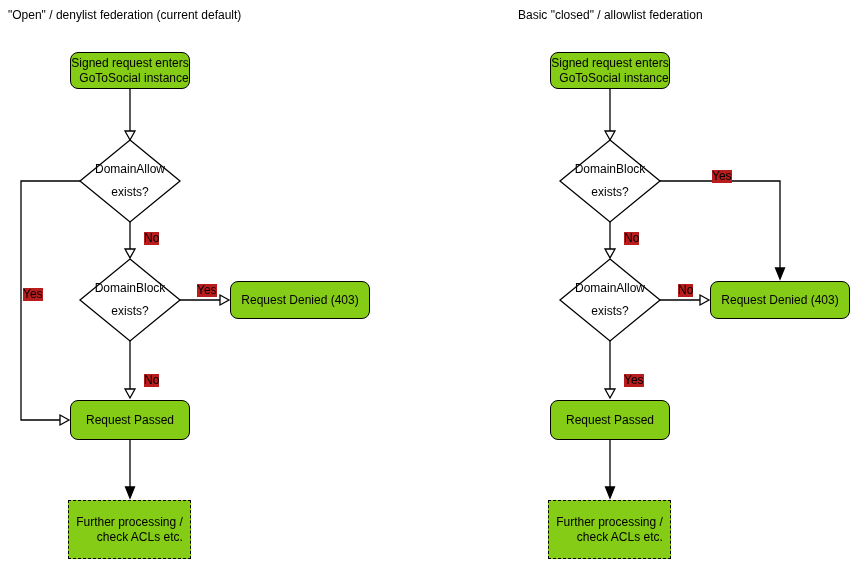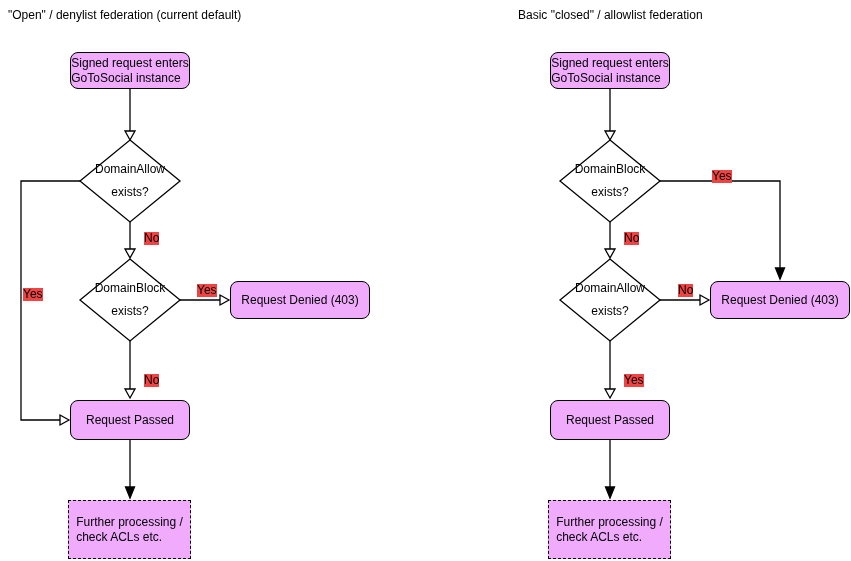--- a/index.html
+++ b/index.html
@@ -24,46 +24,46 @@
   .chart-title {
     position: absolute;
     font-size: 12px;
     line-height: 13px;
     white-space: nowrap;
   }
   .node {
     position: absolute;
     box-sizing: border-box;
     border: 1.3px solid #000000;
-    background: #f0abfc;
+    background: #84cc16;
     display: flex;
     align-items: center;
     justify-content: center;
-    text-align: left;
+    text-align: right;
     font-size: 12px;
     line-height: 15px;
     white-space: pre-line;
   }
   .rounded { border-radius: 8px; }
   .dashed  { border-style: dashed; border-width: 1px; }
   .dtext {
     position: absolute;
     display: flex;
     align-items: center;
     justify-content: center;
     text-align: center;
     font-size: 12px;
     line-height: 23px;
     white-space: pre-line;
   }
   .elabel {
     position: absolute;
     font-size: 12px;
     line-height: 13px;
-    background: #ef4444;
+    background: #b91c1c;
     white-space: nowrap;
   }
 </style>
 </head>
 <body>
 
 <div id="canvas">
 
   <svg class="edges" width="851" height="561" viewBox="0 0 851 561" fill="none" stroke="#000000" stroke-width="1.3">
 

